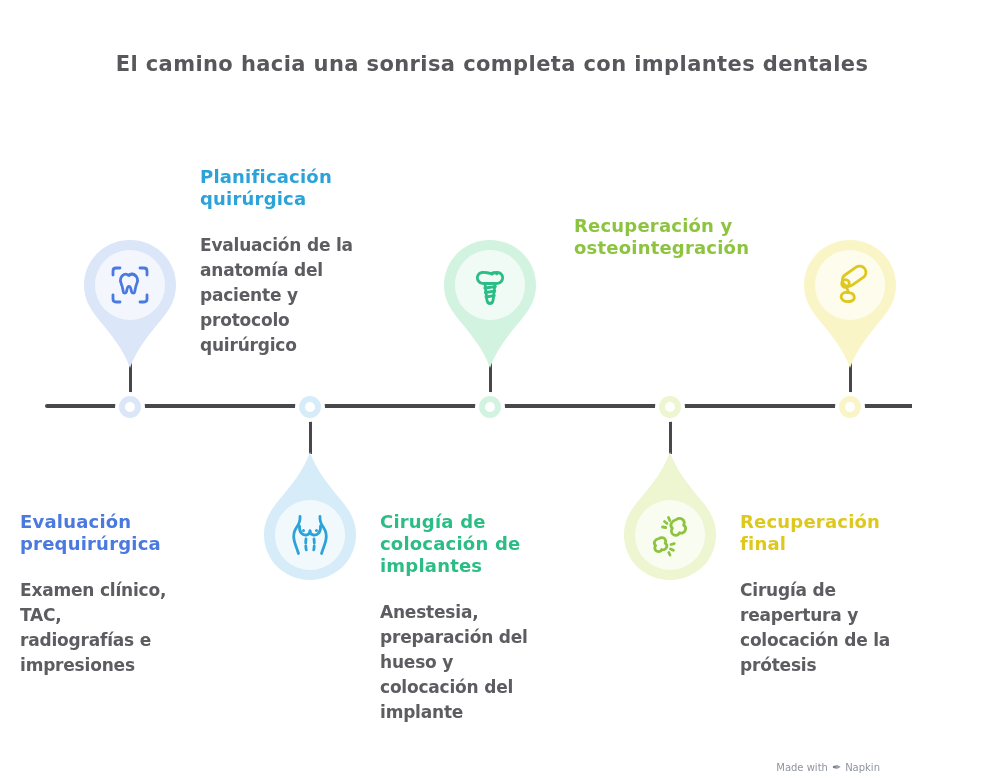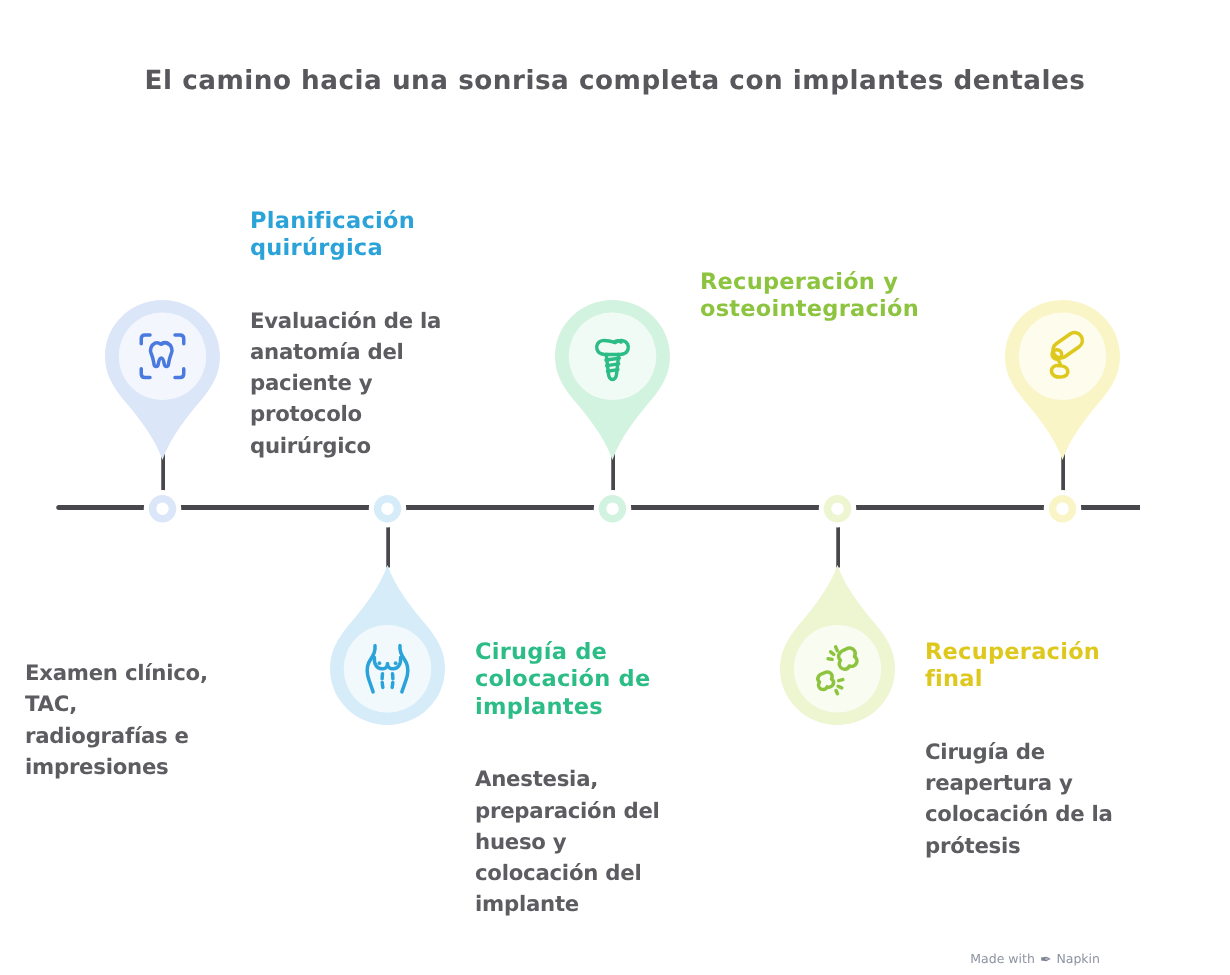--- a/index.html
+++ b/index.html
@@ -36,28 +36,28 @@
   .icon .fill-dot{fill:currentColor;stroke:none;}
   .icon .dashed{stroke-dasharray:4 3;}
   .textblock{
     position:absolute;width:220px;text-align:left;white-space:pre-line;z-index:2;
   }
   .heading{
     font-size:18px;font-weight:700;line-height:22px;color:var(--accent);
     letter-spacing:.2px;
   }
   .body{
-    margin-top:16px;font-size:17px;font-weight:700;line-height:25px;
+    margin-top:4px;font-size:17px;font-weight:700;line-height:25px;
     color:#5c5c61;letter-spacing:-.2px;
   }
   
   .n0 .pin{left:82px;}  .n0 .stem{left:128.5px;} .n0 .dot{left:119px;} .n0 .textblock{left:20px;top:492px;}
   .n1 .pin{left:262px;} .n1 .stem{left:308.5px;} .n1 .dot{left:299px;} .n1 .textblock{left:200px;top:147px;}
   .n2 .pin{left:442px;} .n2 .stem{left:488.5px;} .n2 .dot{left:479px;} .n2 .textblock{left:380px;top:492px;}
-  .n3 .pin{left:622px;} .n3 .stem{left:668.5px;} .n3 .dot{left:659px;} .n3 .textblock{left:560px;top:196px;}
+  .n3 .pin{left:622px;} .n3 .stem{left:668.5px;} .n3 .dot{left:659px;} .n3 .textblock{left:574px;top:196px;}
   .n4 .pin{left:802px;} .n4 .stem{left:848.5px;} .n4 .dot{left:839px;} .n4 .textblock{left:740px;top:492px;}
   .watermark{
     position:absolute;right:32px;bottom:6px;font-size:10px;color:#8e94a2;
     display:flex;align-items:center;gap:4px;font-weight:400;
   }
   .watermark .pen{font-size:11px;color:#7d8494;}
 </style>
 </head>
 <body>
 
@@ -77,20 +77,22 @@
       <g class="icon" transform="translate(26,25)">
         <path d="M5 12 V8 Q5 5 8 5 H12"></path>
         <path d="M32 5 H36 Q39 5 39 8 V12"></path>
         <path d="M39 32 V36 Q39 39 36 39 H32"></path>
         <path d="M12 39 H8 Q5 39 5 36 V32"></path>
         <path d="M16 11.5 C12.8 13 11.6 16.8 13 20 C14.2 22.6 14.8 25.8 15.3 28.8 C15.6 30.6 18.1 30.6 18.5 28.8 C19 26.4 19.2 23.4 21 23.4 C22.8 23.4 23 26.4 23.5 28.8 C23.9 30.6 26.4 30.6 26.7 28.8 C27.2 25.8 27.8 22.6 29 20 C30.4 16.8 29.2 13 26 11.5 C24 10.6 21.9 11.2 20.5 12.4 C19.1 11.2 18 10.6 16 11.5 Z"></path>
         <path d="M21.5 12.3 C23 10.8 25.6 10.9 26.8 12.2"></path>
       </g>
     </svg>
     <div class="textblock">
+      <div class="heading">Evaluación
+prequirúrgica</div>
       <div class="body">Examen clínico,
 TAC,
 radiografías e
 impresiones</div>
     </div>
   </div>
 
   <div class="node n1" style="--accent: #2ba3d8; --fill: #d6edf9;">
     <div class="stem down"></div>
     <div class="dot"></div>

